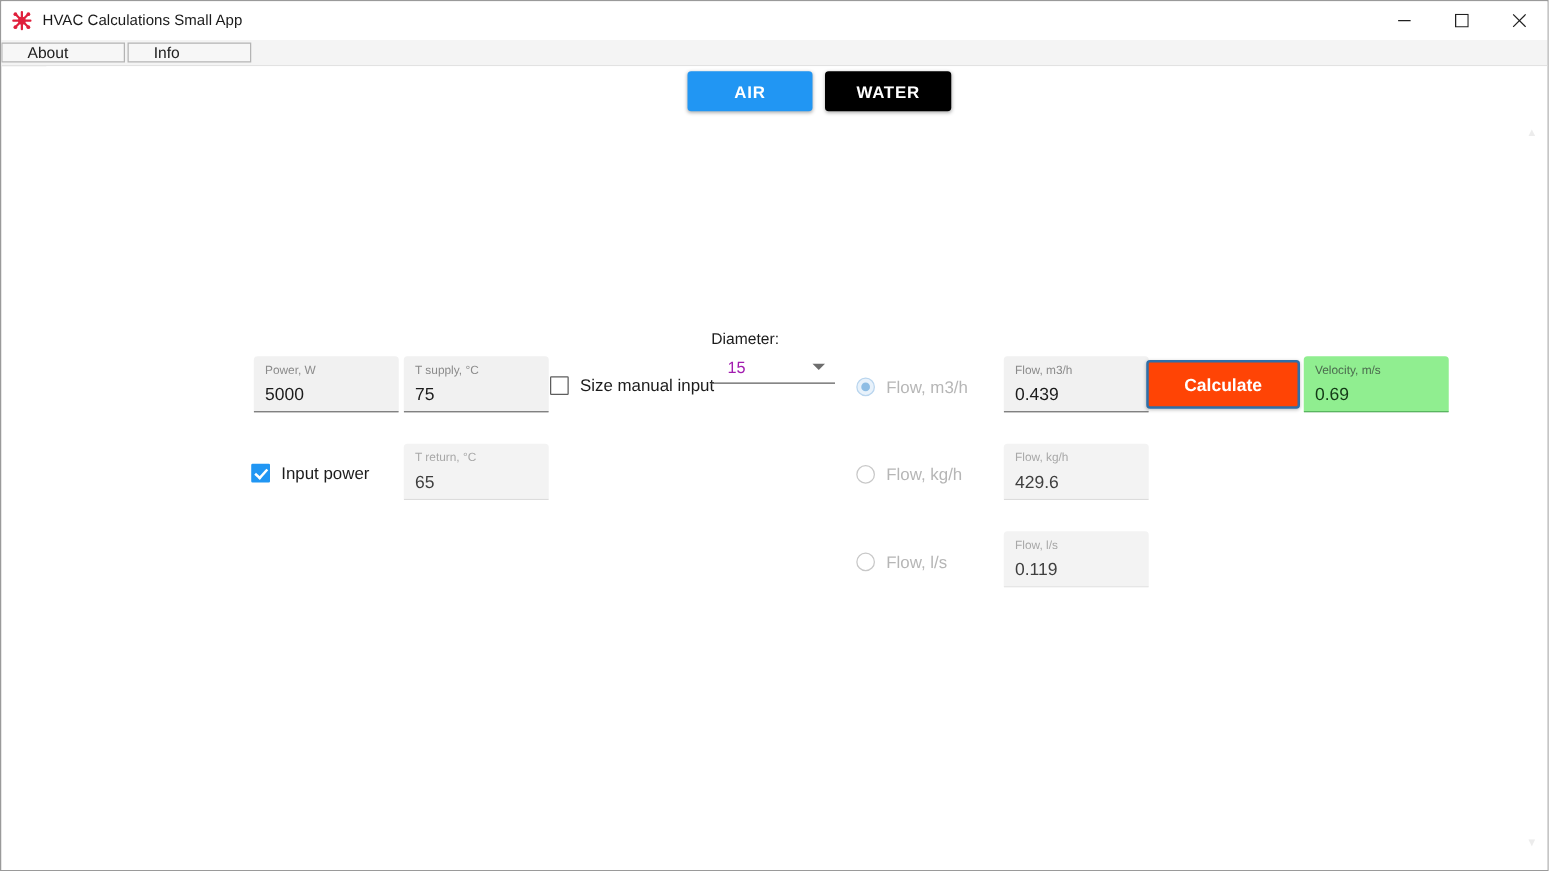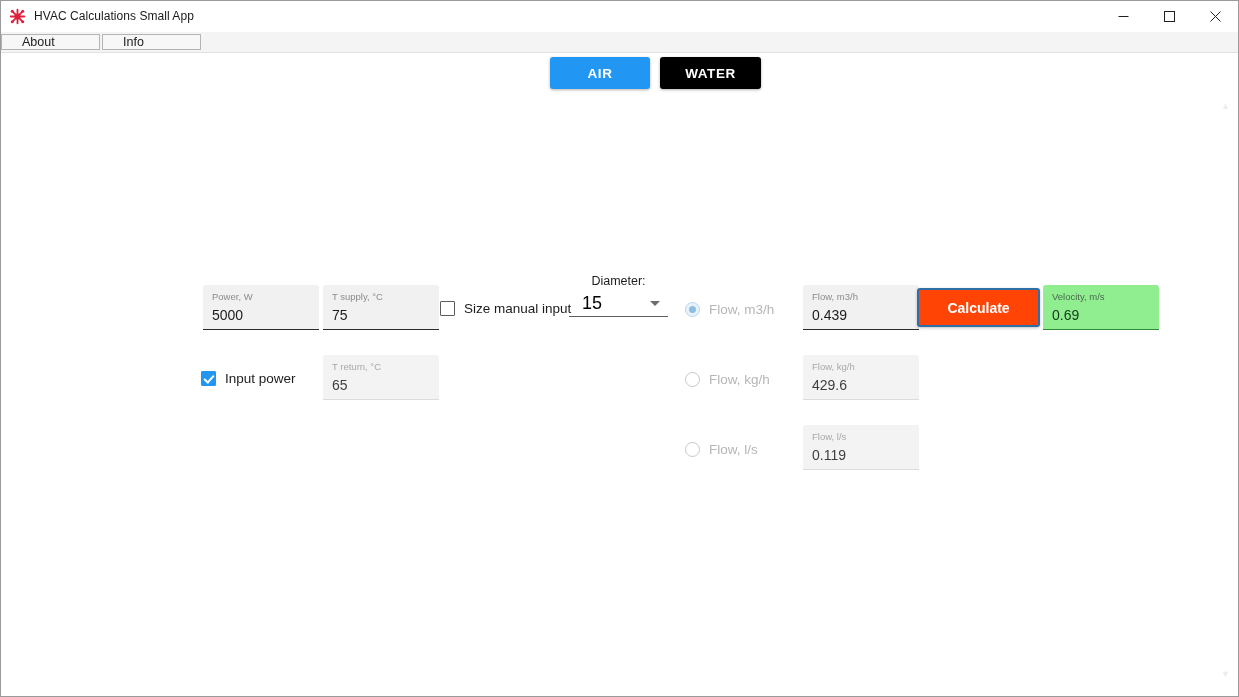--- a/index.html
+++ b/index.html
@@ -210,41 +210,40 @@
     left: 4px; top: 1px;
     width: 4px; height: 8px;
     border: solid #ffffff;
     border-width: 0 2px 2px 0;
     transform: rotate(42deg);
   }
 
   
   #combo-diameter {
     position: absolute;
-    left: 532px; top: 220px;
+    left: 532px; top: 210px;
     width: 99px;
-    text-align: center;
   }
   #combo-diameter .clabel {
     display: block;
     font-size: 12.5px;
     color: #1c1c1c;
     line-height: 17px;
   }
   #combo-diameter .cbox {
     position: relative;
     height: 26px;
     border-bottom: 1px solid #5f5f5f;
     display: flex;
     align-items: center;
     cursor: pointer;
   }
   #combo-diameter .cvalue {
-    font-size: 18px;
-    color: #000000;
+    font-size: 13px;
+    color: #a21caf;
     padding-left: 13px;
   }
   #combo-diameter .caret {
     position: absolute;
     right: 8px; top: 11px;
     width: 0; height: 0;
     border-left: 5px solid transparent;
     border-right: 5px solid transparent;
     border-top: 5px solid #6d6d6d;
   }

